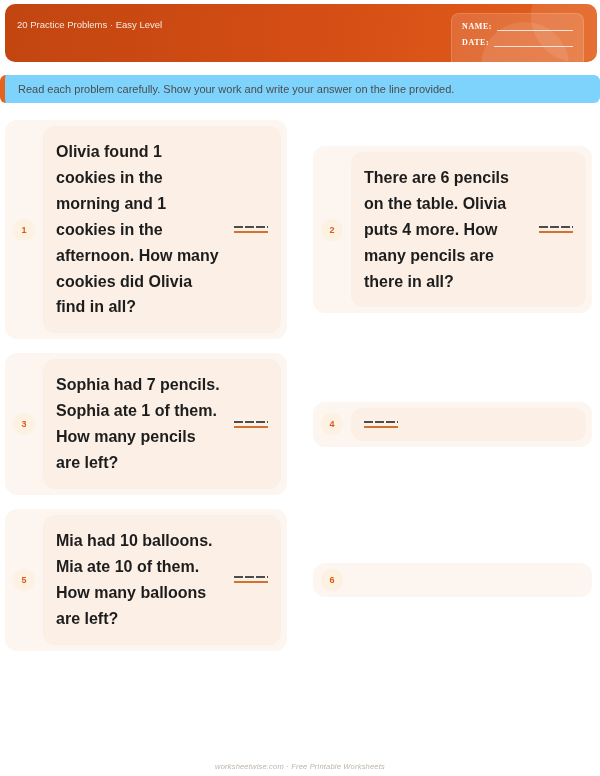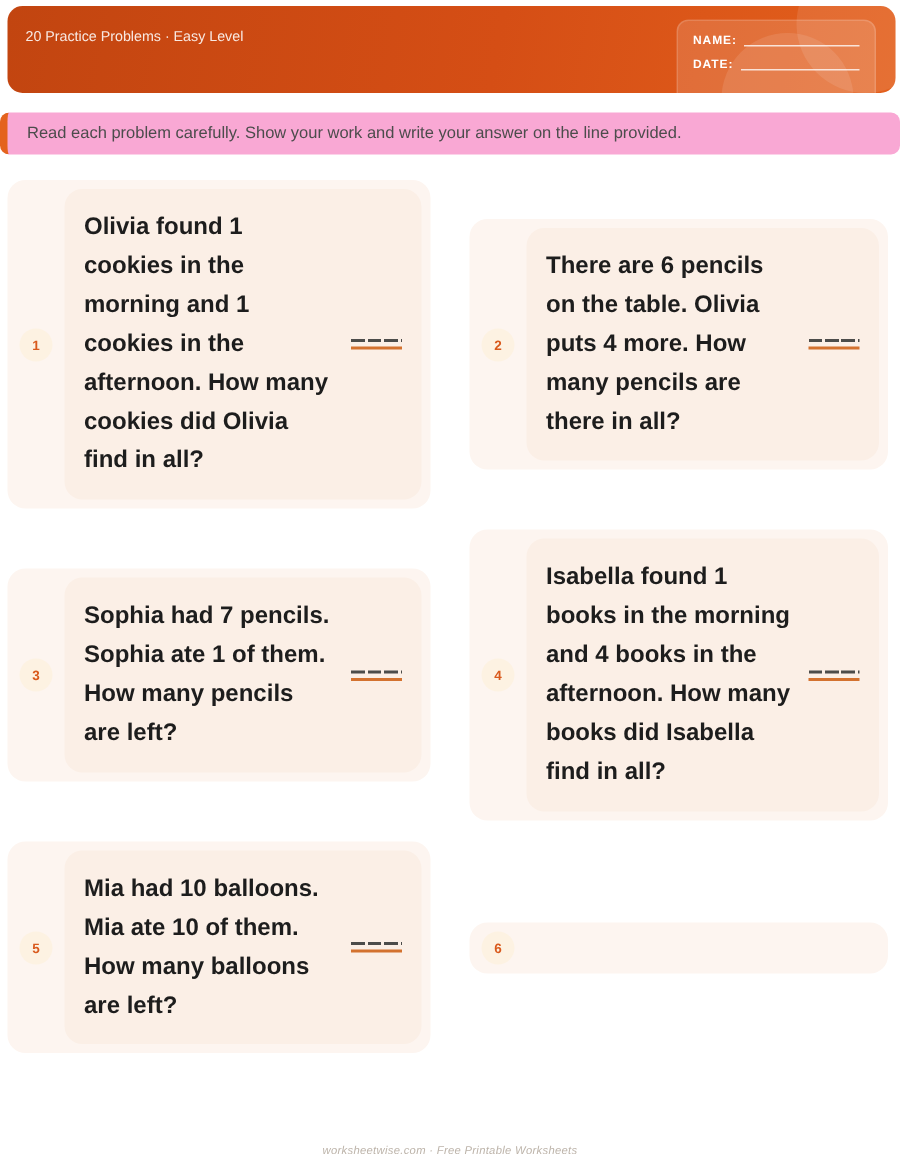--- a/index.html
+++ b/index.html
@@ -27,29 +27,29 @@
   .dc2 { width:88px; height:88px; right:28px;  bottom:-48px; }
   .header-title { font-size:17px; font-weight:bold; letter-spacing:.2px; position:relative; }
   .header-sub   { font-size:9.5px; color:rgba(255,255,255,.88); margin-top:6px; position:relative; }
   .namedate {
     position:absolute; top:9px; right:13px; width:133px;
     background:rgba(255,255,255,.14);
     border:1px solid rgba(255,255,255,.15);
     border-radius:8px;
     padding:8px 10px 6px;
   }
-  .nd-row { display:flex; align-items:flex-start; margin-bottom:7px; }
+  .nd-row { display:flex; align-items:flex-start; margin-bottom:7px;font-family:Liberation Serif, serif; }
   .nd-row:last-child { margin-bottom:20px; }
   .nd-label { font-size:8px; font-weight:bold; letter-spacing:.6px; color:#fff; }
   .nd-line  { flex:1; height:9px; margin-left:5px; border-bottom:1.3px solid rgba(255,255,255,.78); }
 
   
   .instructions {
     margin-top:13px;
-    background:#f9a8d4;
+    background:#7dd3fc;
     border-left:5px solid #e4631e;
     border-radius:6px;
     padding:8px 10px 8px 13px;
     font-size:11px;
     color:#4c4c4c;
   }
 
   
   .grid {
     margin:17px 8px 0 5px;
@@ -168,21 +168,20 @@
           <div class="solid"></div>
         </div>
     </div>
   </div>
 
   <div class="card">
     <div class="badge-wrap">
       <div class="badge">4</div>
     </div>
     <div class="panel">
-      <div class="question">Isabella found 1 books in the morning and 4 books in the afternoon. How many books did Isabella find in all?</div>
       <div class="answer-line">
           <div class="dash"></div>
           <div class="solid"></div>
         </div>
     </div>
   </div>
 
   <div class="card">
     <div class="badge-wrap">
       <div class="badge">5</div>

